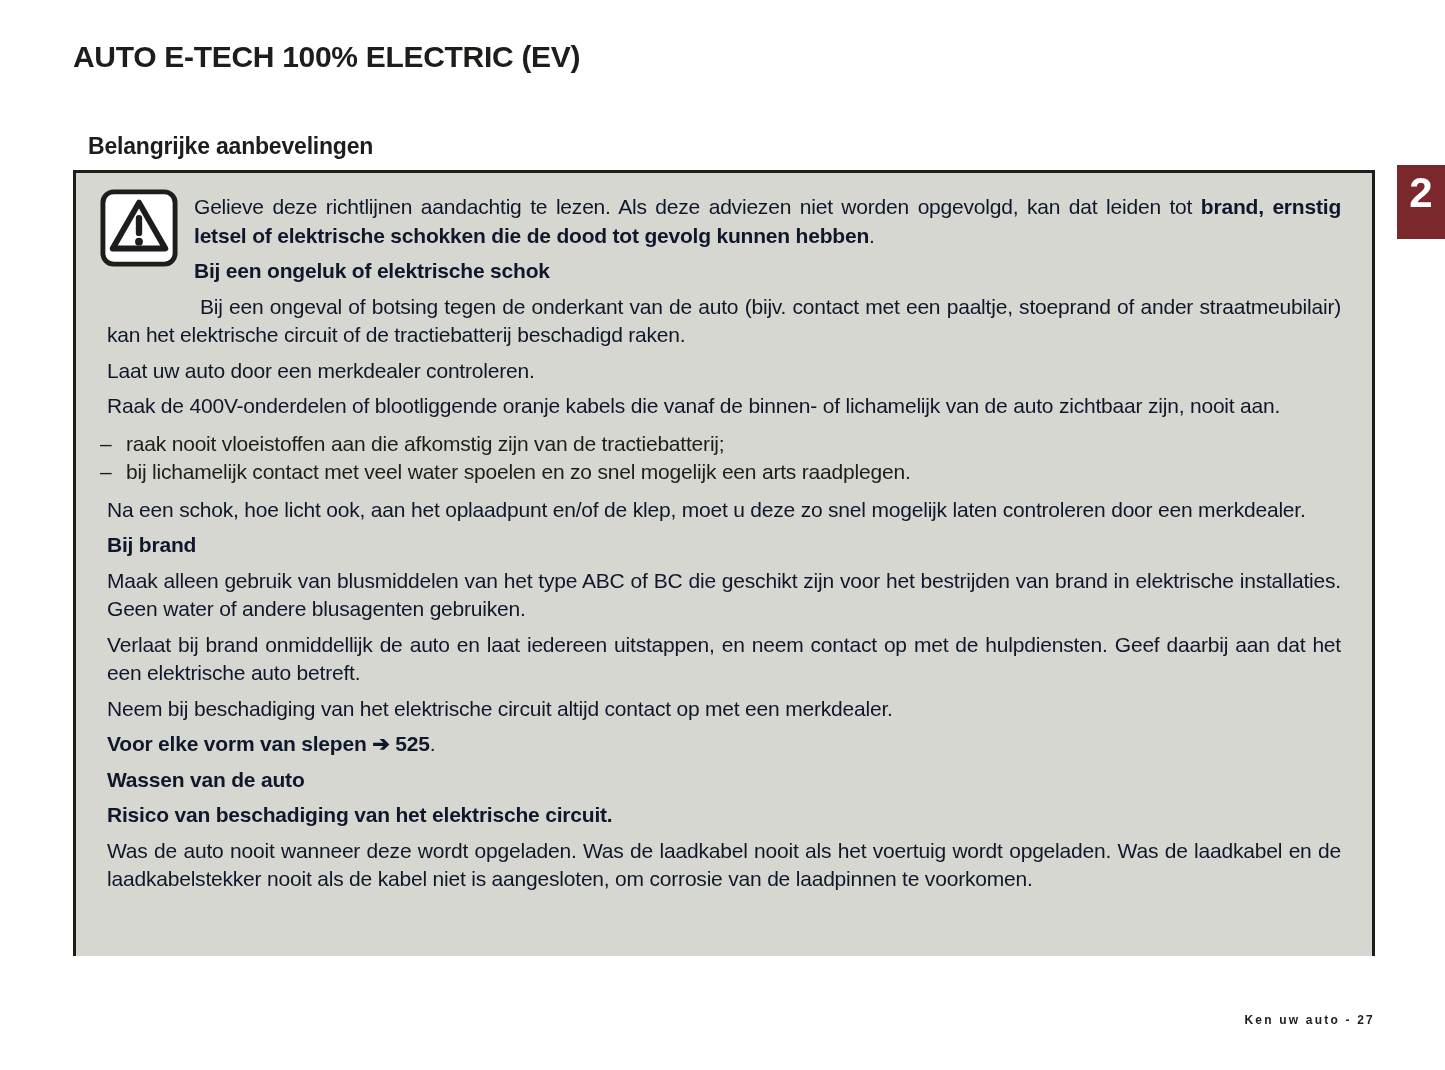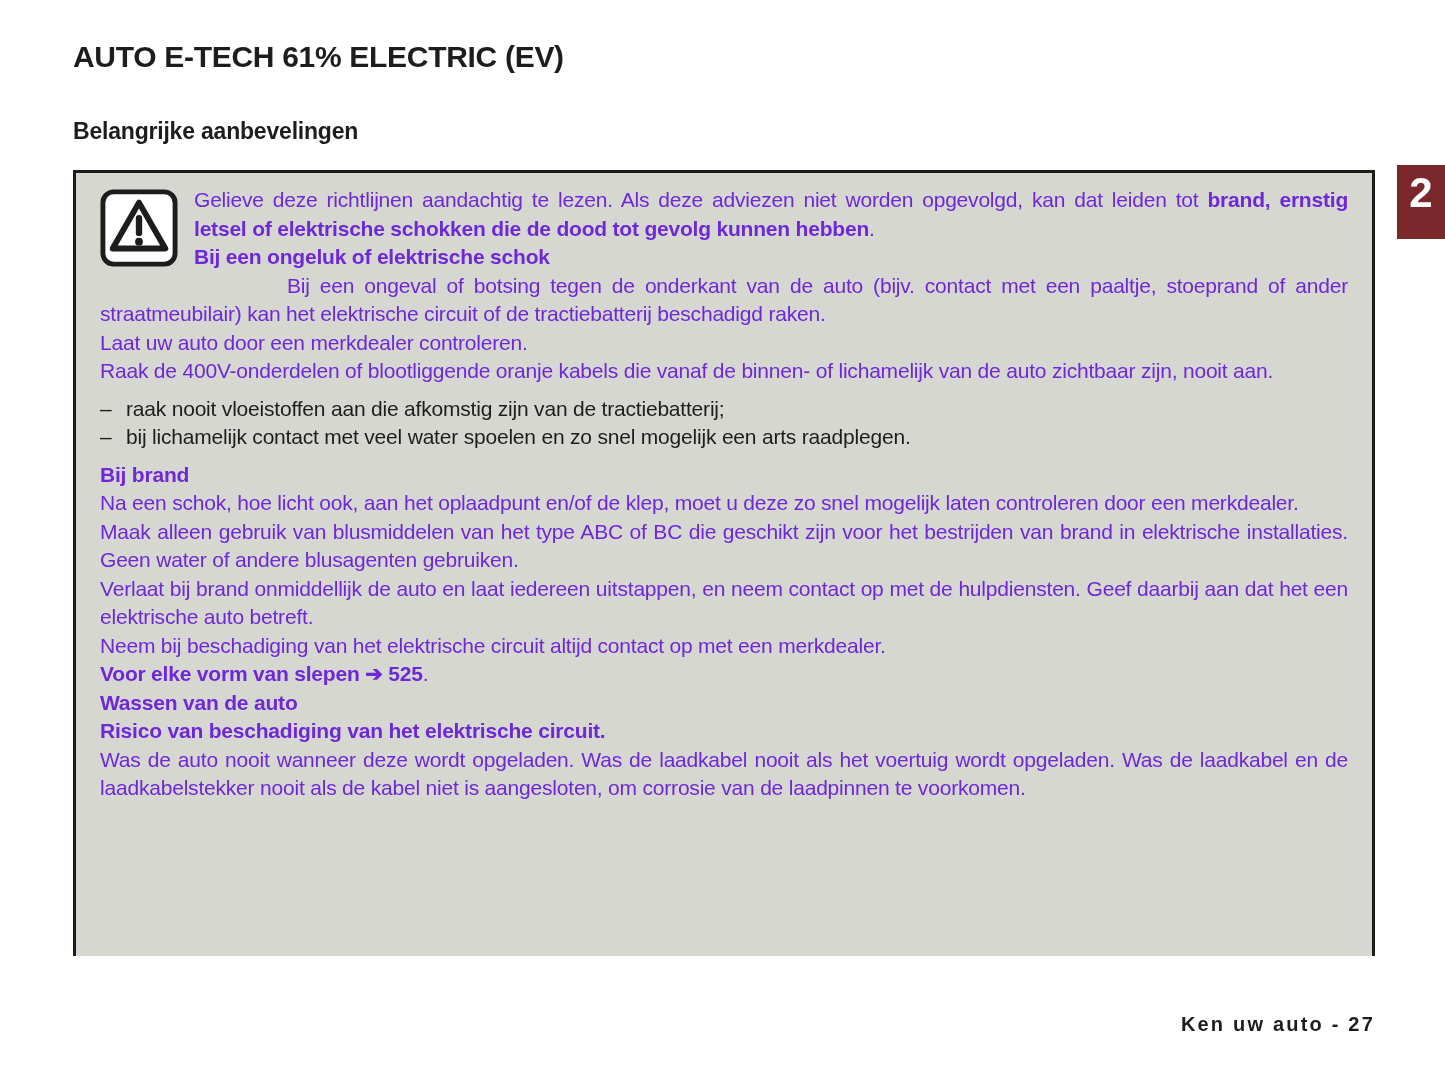--- a/index.html
+++ b/index.html
@@ -15,21 +15,21 @@
   .page { position: relative; width: 1445px; height: 1070px; }
 
   .page-title {
     position: absolute; left: 73px; top: 40px;
     margin: 0;
     font-size: 30px; font-weight: 800; letter-spacing: -0.3px;
     color: #1d1d1b;
   }
   .section-title {
     position: absolute; left: 73px; top: 118px;
-    margin: 0;
+    margin: 15px;
     font-size: 23px; font-weight: 800; letter-spacing: -0.2px;
     color: #1d1d1b;
   }
 
   .warning-box {
     position: absolute;
     left: 73px; top: 170px;
     width: 1302px; height: 786px;
     background: #d7d7d1;
     border: 3px solid #1d1d1b;
@@ -38,26 +38,26 @@
     overflow: hidden;
   }
   .warning-icon {
     float: left;
     width: 78px; height: 78px;
     margin: 3px 16px 10px 0;
   }
   .warning-icon svg { display: block; width: 100%; height: 100%; }
 
   .para {
-    margin: 0;
+    margin: 7px;
     font-size: 21px;
     line-height: 28.5px;
     letter-spacing: -0.2px;
     text-align: justify;
-    color: #6d28d9;
+    color: #0f172a;
   }
   .para .b, .para.bold, .para.heading { font-weight: 700; }
   .para.indent { text-indent: 93px; }
 
   .dash-list { margin: 9px 0 9px 0; }
   .dash-item {
     display: flex;
     font-size: 21px; line-height: 28.5px; letter-spacing: -0.2px;
   }
   .dash-item .dash { flex: 0 0 26px; }
@@ -69,33 +69,33 @@
     color: #ffffff;
     font-size: 42px; font-weight: 700;
     text-align: center;
     line-height: 1;
     padding-top: 7px;
   }
 
   .page-footer {
     position: absolute;
     right: 70px; top: 1013px;
-    font-size: 20px; font-weight: 700;
+    font-size: 12px; font-weight: 700;
     letter-spacing: 2.2px;
     color: #1d1d1b;
     white-space: nowrap;
     padding-left: 26px;
   }
 </style>
 </head>
 <body>
 
 <div class="page">
 
-  <h1 class="page-title">AUTO E-TECH 61% ELECTRIC (EV)</h1>
+  <h1 class="page-title">AUTO E-TECH 100% ELECTRIC (EV)</h1>
   <h2 class="section-title">Belangrijke aanbevelingen</h2>
 
   <div class="warning-box" style="background: rgb(215, 215, 209);">
     <span class="warning-icon">
       <svg viewBox="0 0 80 80" xmlns="http://www.w3.org/2000/svg">
         <rect x="3" y="3" width="74" height="74" rx="11" fill="#ffffff" stroke="#1d1d1b" stroke-width="5"></rect>
         <path d="M40 14 L67 61 L13 61 Z" fill="none" stroke="#1d1d1b" stroke-width="6" stroke-linejoin="round"></path>
         <line x1="40" y1="30" x2="40" y2="45" stroke="#1d1d1b" stroke-width="6.5" stroke-linecap="round"></line>
         <circle cx="40" cy="54" r="4" fill="#1d1d1b"></circle>
       </svg>
@@ -109,22 +109,22 @@
         <div class="dash-list">
           <div class="dash-item">
             <span class="dash">–</span>
             <span>raak nooit vloeistoffen aan die afkomstig zijn van de tractiebatterij;</span>
           </div>
           <div class="dash-item">
             <span class="dash">–</span>
             <span>bij lichamelijk contact met veel water spoelen en zo snel mogelijk een arts raadplegen.</span>
           </div>
         </div>
+        <p class="para"><span>Na een schok, hoe licht ook, aan het oplaadpunt en/of de klep, moet u deze zo snel mogelijk laten controleren door een merkdealer.</span></p>
         <p class="para heading"><span class="b">Bij brand</span></p>
-        <p class="para"><span>Na een schok, hoe licht ook, aan het oplaadpunt en/of de klep, moet u deze zo snel mogelijk laten controleren door een merkdealer.</span></p>
         <p class="para"><span>Maak alleen gebruik van blusmiddelen van het type ABC of BC die geschikt zijn voor het bestrijden van brand in elektrische installaties. Geen water of andere blusagenten gebruiken.</span></p>
         <p class="para"><span>Verlaat bij brand onmiddellijk de auto en laat iedereen uitstappen, en neem contact op met de hulpdiensten. Geef daarbij aan dat het een elektrische auto betreft.</span></p>
         <p class="para"><span>Neem bij beschadiging van het elektrische circuit altijd contact op met een merkdealer.</span></p>
         <p class="para"><span class="b">Voor elke vorm van slepen ➔ 525</span><span>.</span></p>
         <p class="para heading"><span class="b">Wassen van de auto</span></p>
         <p class="para bold"><span class="b">Risico van beschadiging van het elektrische circuit.</span></p>
         <p class="para"><span>Was de auto nooit wanneer deze wordt opgeladen. Was de laadkabel nooit als het voertuig wordt opgeladen. Was de laadkabel en de laadkabelstekker nooit als de kabel niet is aangesloten, om corrosie van de laadpinnen te voorkomen.</span></p>
       </div>
   </div>
 

